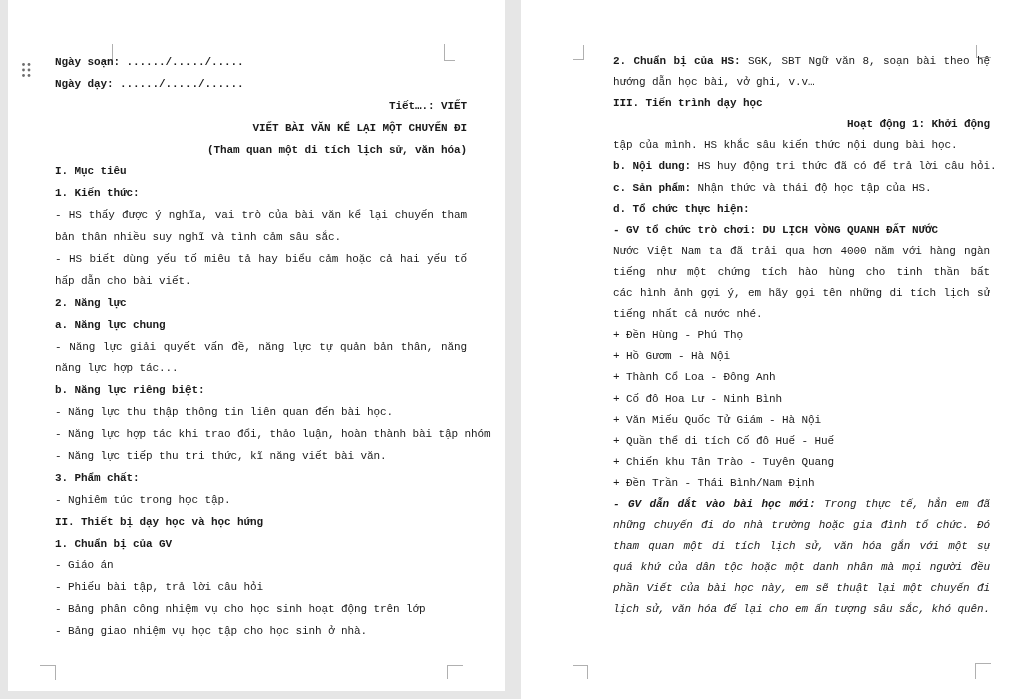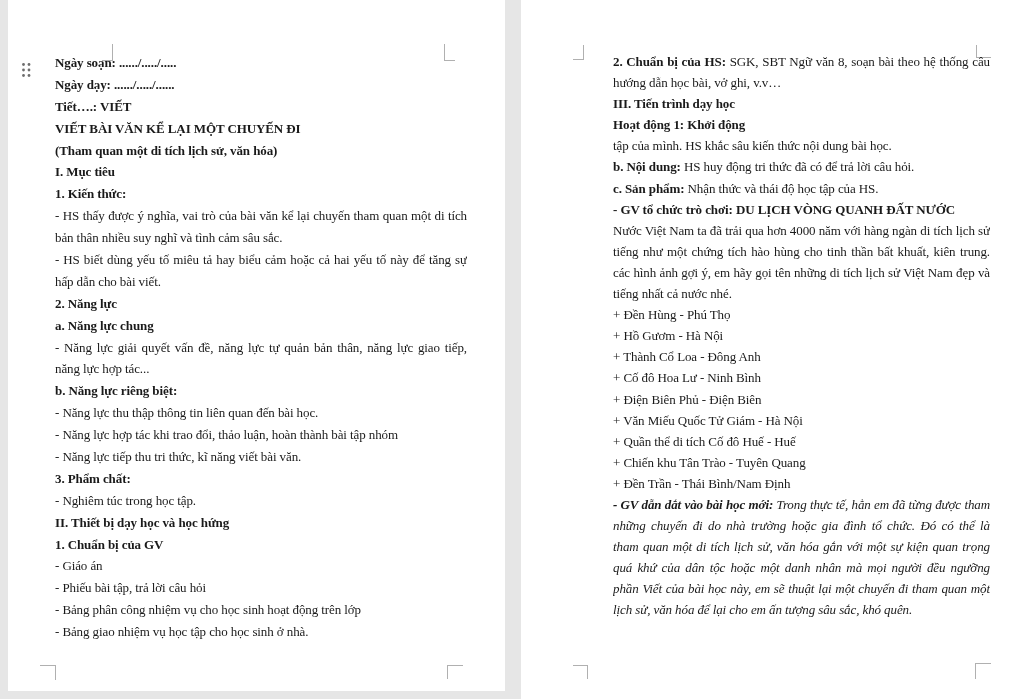--- a/index.html
+++ b/index.html
@@ -14,34 +14,35 @@
     position:absolute;top:0;background:#ffffff;
   }
   .page-left{left:8px;width:497px;height:691px;}
   .page-right{left:521px;width:509px;height:699px;}
   .content{
     position:absolute;top:0;left:0;right:0;
   }
   .page-left .content{padding:52px 38px 0 47px;}
   .page-right .content{padding:51px 40px 0 92px;}
   .line{
-    font-size:13px;letter-spacing:-0.1px;
+    font-size:11px;letter-spacing:-0.1px;
     white-space:nowrap;
     position:relative;
+    font-family:Liberation Mono, monospace;
   }
   .page-left .line{line-height:21.9px;height:21.9px;}
   .page-right .line{line-height:21.1px;height:21.1px;}
   .line.just{
     white-space:normal;
     text-align:justify;
     -moz-text-align-last:justify;
     text-align-last:justify;
     overflow:hidden;
   }
-  .line.center{text-align:left;}
+  .line.center{text-align:right;}
   .b{font-weight:bold;}
   .i{font-style:italic;}
   
   .crop{position:absolute;pointer-events:none;}
   .crop.tl{border-right:1px solid #b0b0b0;border-bottom:1px solid #b0b0b0;}
   .crop.tr{border-left:1px solid #b0b0b0;border-bottom:1px solid #b0b0b0;}
   .crop.bl{border-top:1px solid #b0b0b0;border-right:1px solid #b0b0b0;}
   .crop.br{border-top:1px solid #b0b0b0;border-left:1px solid #b0b0b0;}
   
   .page-left .crop.tl{left:94px;top:44px;width:10px;height:16px;}
@@ -103,30 +104,30 @@
   <div class="crop bl"></div>
   <div class="crop br"></div>
   <div class="content">
       <div class="line just"><span class="b">2. Chuẩn bị của HS:</span><span> SGK, SBT Ngữ văn 8, soạn bài theo hệ thống câu hỏi</span></div>
       <div class="line"><span>hướng dẫn học bài, vở ghi, v.v…</span></div>
       <div class="line"><span class="b">III. Tiến trình dạy học</span></div>
       <div class="line center"><span class="b">Hoạt động 1: Khởi động</span></div>
       <div class="line"><span>tập của mình. HS khắc sâu kiến thức nội dung bài học.</span></div>
       <div class="line"><span class="b">b. Nội dung:</span><span> HS huy động tri thức đã có để trả lời câu hỏi.</span></div>
       <div class="line"><span class="b">c. Sản phẩm:</span><span> Nhận thức và thái độ học tập của HS.</span></div>
+      <div class="line"><span class="b">d. Tổ chức thực hiện:</span></div>
       <div class="line"><span class="b">- GV tổ chức trò chơi: DU LỊCH VÒNG QUANH ĐẤT NƯỚC</span></div>
       <div class="line just"><span>Nước Việt Nam ta đã trải qua hơn 4000 năm với hàng ngàn di tích lịch sử nổi</span></div>
       <div class="line just"><span>tiếng như một chứng tích hào hùng cho tinh thần bất khuất, kiên trung. Dựa vào</span></div>
       <div class="line just"><span>các hình ảnh gợi ý, em hãy gọi tên những di tích lịch sử Việt Nam đẹp và nổi</span></div>
       <div class="line"><span>tiếng nhất cả nước nhé.</span></div>
       <div class="line"><span>+ Đền Hùng - Phú Thọ</span></div>
       <div class="line"><span>+ Hồ Gươm - Hà Nội</span></div>
       <div class="line"><span>+ Thành Cổ Loa - Đông Anh</span></div>
       <div class="line"><span>+ Cố đô Hoa Lư - Ninh Bình</span></div>
-      <div class="line"><span>+ Điện Biên Phủ - Điện Biên</span></div>
       <div class="line"><span>+ Văn Miếu Quốc Tử Giám - Hà Nội</span></div>
       <div class="line"><span>+ Quần thể di tích Cố đô Huế - Huế</span></div>
       <div class="line"><span>+ Chiến khu Tân Trào - Tuyên Quang</span></div>
       <div class="line"><span>+ Đền Trần - Thái Bình/Nam Định</span></div>
       <div class="line just"><span class="b i">- GV dẫn dắt vào bài học mới:</span><span class="i"> Trong thực tế, hẳn em đã từng được tham gia</span></div>
       <div class="line just"><span class="i">những chuyến đi do nhà trường hoặc gia đình tổ chức. Đó có thể là chuyến</span></div>
       <div class="line just"><span class="i">tham quan một di tích lịch sử, văn hóa gắn với một sự kiện quan trọng trong</span></div>
       <div class="line just"><span class="i">quá khứ của dân tộc hoặc một danh nhân mà mọi người đều ngưỡng vọng. Ở</span></div>
       <div class="line just"><span class="i">phần Viết của bài học này, em sẽ thuật lại một chuyến đi tham quan một di tích</span></div>
       <div class="line"><span class="i">lịch sử, văn hóa để lại cho em ấn tượng sâu sắc, khó quên.</span></div>

